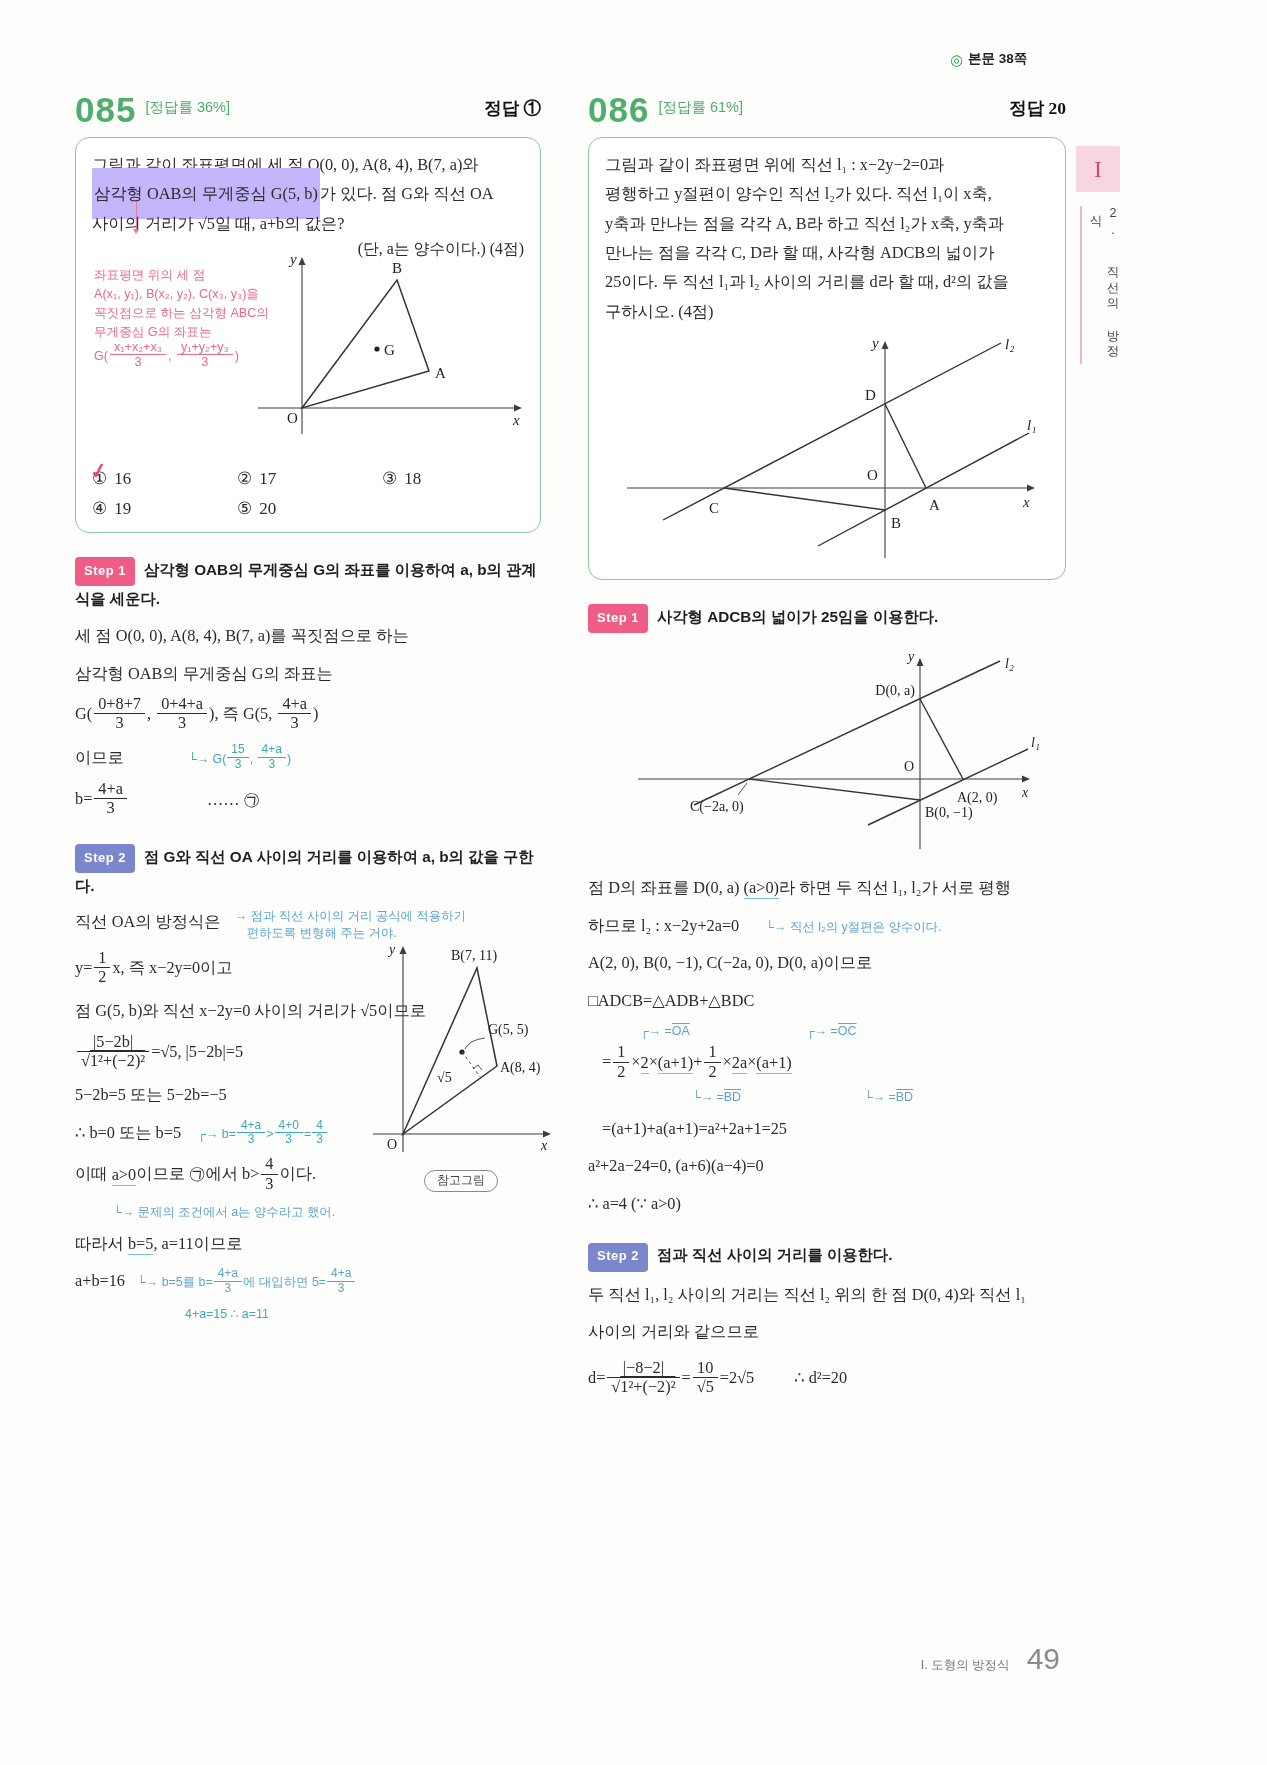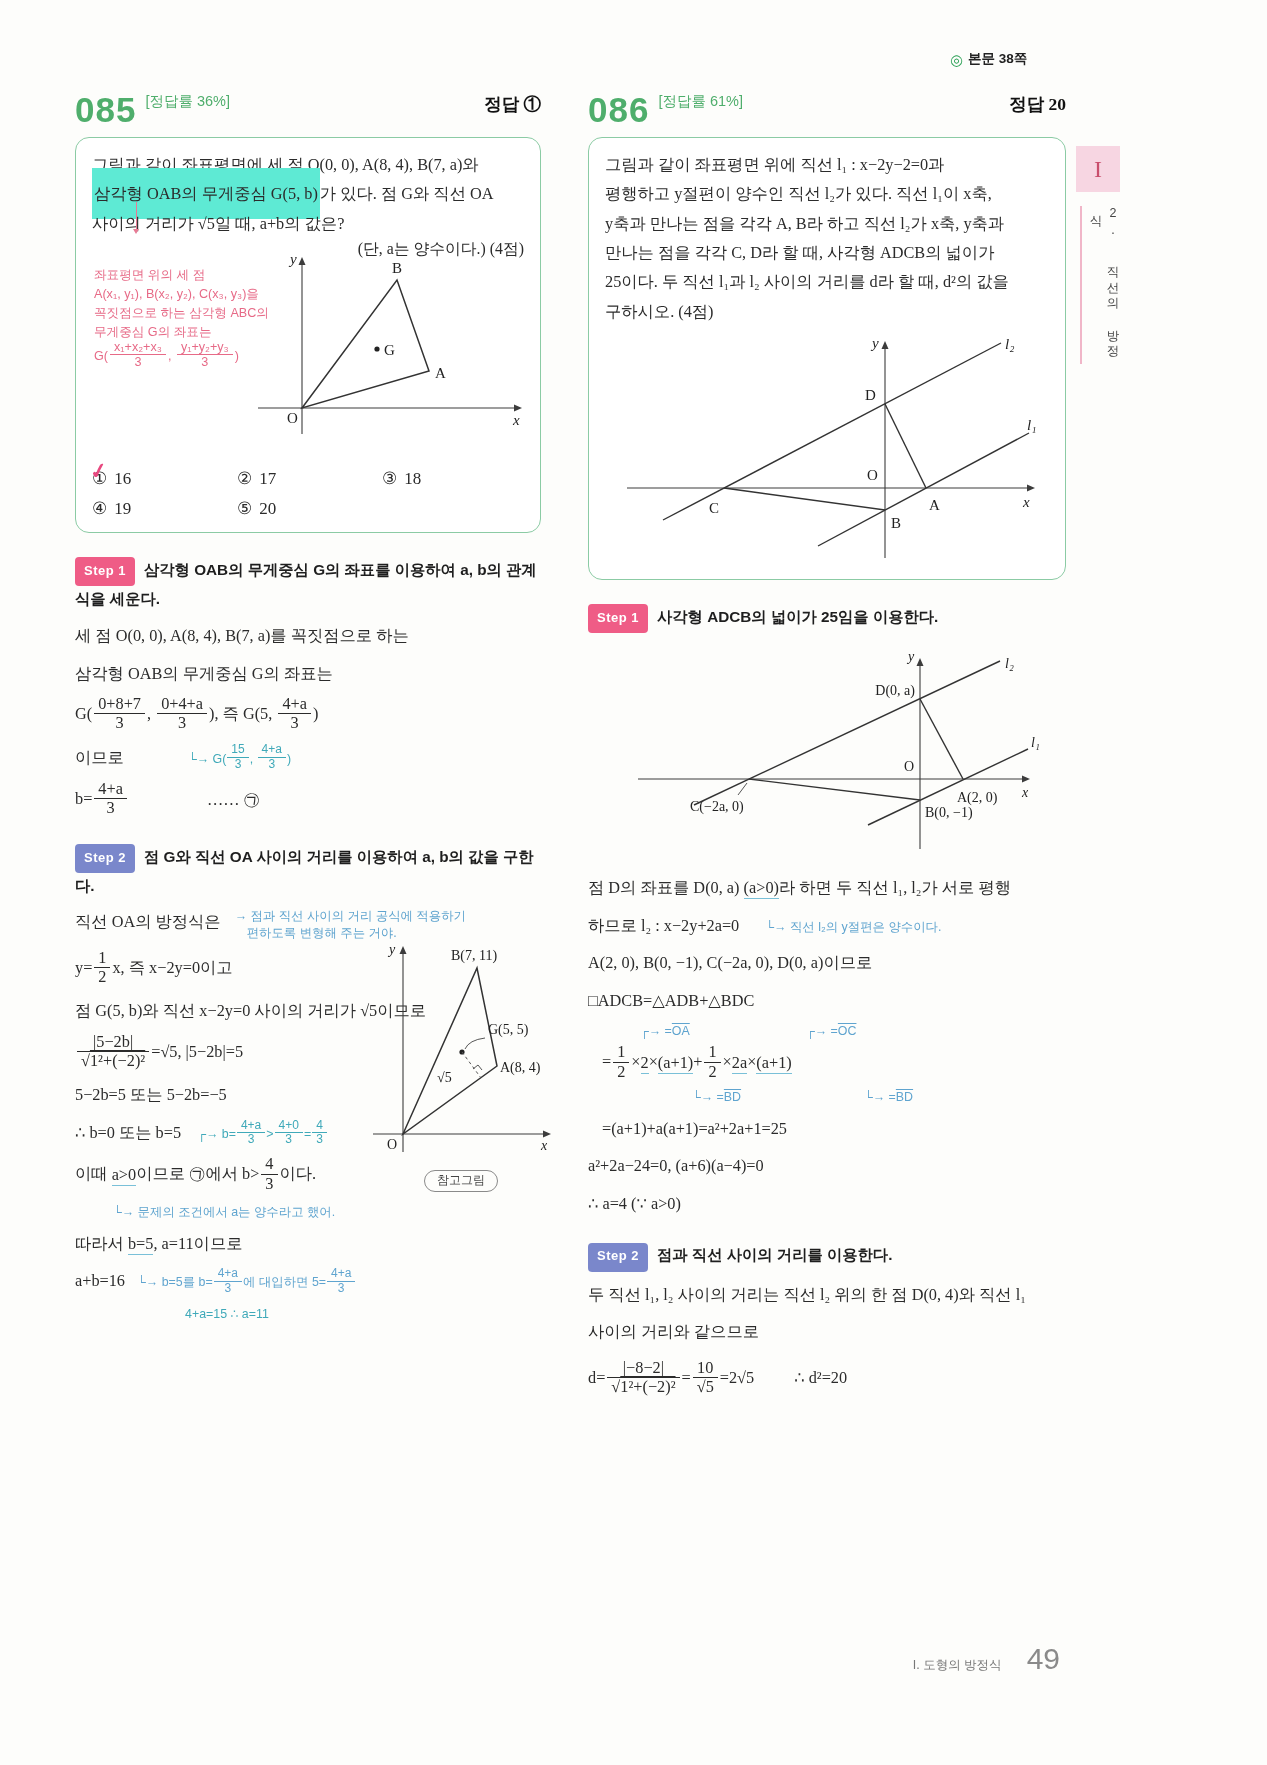--- a/index.html
+++ b/index.html
@@ -10,33 +10,33 @@
           font-family:"Liberation Sans",sans-serif;font-size:13.5px;font-weight:700;color:#222}
   .ring{color:#2ea258;font-size:15px;font-weight:400;line-height:1}
   
   .sidebar{position:absolute;left:1076px;top:146px;width:48px;font-family:"Liberation Sans",sans-serif}
   .unitbox{width:44px;height:46px;background:#f7d6e2;color:#c94f6d;display:flex;align-items:center;
            justify-content:center;font-family:"Liberation Serif",serif;font-size:24px}
   .sectionv{margin:14px 0 0 4px;writing-mode:vertical-rl;text-orientation:upright;letter-spacing:3px;
             font-size:12.5px;color:#444;border-left:2px solid #f0b6c8;padding-left:5px;height:158px}
   
   .footer{position:absolute;left:660px;top:1642px;width:400px;display:flex;justify-content:flex-end;
-          align-items:baseline;gap:25px;font-family:"Liberation Sans",sans-serif}
+          align-items:baseline;gap:17px;font-family:"Liberation Sans",sans-serif}
   .chap{font-size:12.5px;color:#777}
   .pg{font-size:30px;color:#8a8a8a}
   
   .col{position:absolute;top:92px}
-  .phead{display:flex;align-items:flex-start}
+  .phead{display:flex;align-items:center}
   .pnum{font-family:"Liberation Sans",sans-serif;font-weight:700;font-size:35px;color:#4fae6c;
         letter-spacing:1px;line-height:1}
   .prate{font-family:"Liberation Sans",sans-serif;font-size:14.5px;color:#4fae6c;margin-left:9px;padding-bottom:4px}
   .pans{margin-left:auto;font-size:17.5px;font-weight:700;color:#111;padding-bottom:3px}
   .pbox{margin-top:10px;border:1.7px solid #8bcba4;border-radius:14px;padding:12px 16px 13px;background:#fff;position:relative}
   .ln{margin:0;font-size:16.3px;line-height:1.8}
-  .hl{background:#5eead4;padding:16px 2px}
+  .hl{background:#c4b5fd;padding:16px 2px}
   .cond{margin:1px 0 0;text-align:right;font-size:15.8px}
   .parrow{position:absolute;left:60px;top:64px;height:30px;width:0;border-left:1.3px solid #e87b95}
   .parrow:after{content:"";position:absolute;left:-3.6px;bottom:-5px;border:3px solid transparent;border-top:5px solid #e87b95}
   .prow{position:relative;height:198px;margin-top:2px}
   .pinknote{position:absolute;left:2px;top:4px;width:260px;font-family:"Liberation Sans",sans-serif;
             font-size:12.6px;color:#e76a87;line-height:1.5}
   .figA{position:absolute;right:-4px;top:-12px}
   .choices{display:grid;grid-template-columns:145px 145px auto;row-gap:9px;margin-top:8px;font-size:17px}
   .cnum{position:relative;margin-right:7px;display:inline-block}
   .chk{position:absolute;left:-2px;top:-9px;color:#e8487f;font-size:21px;font-weight:700;

